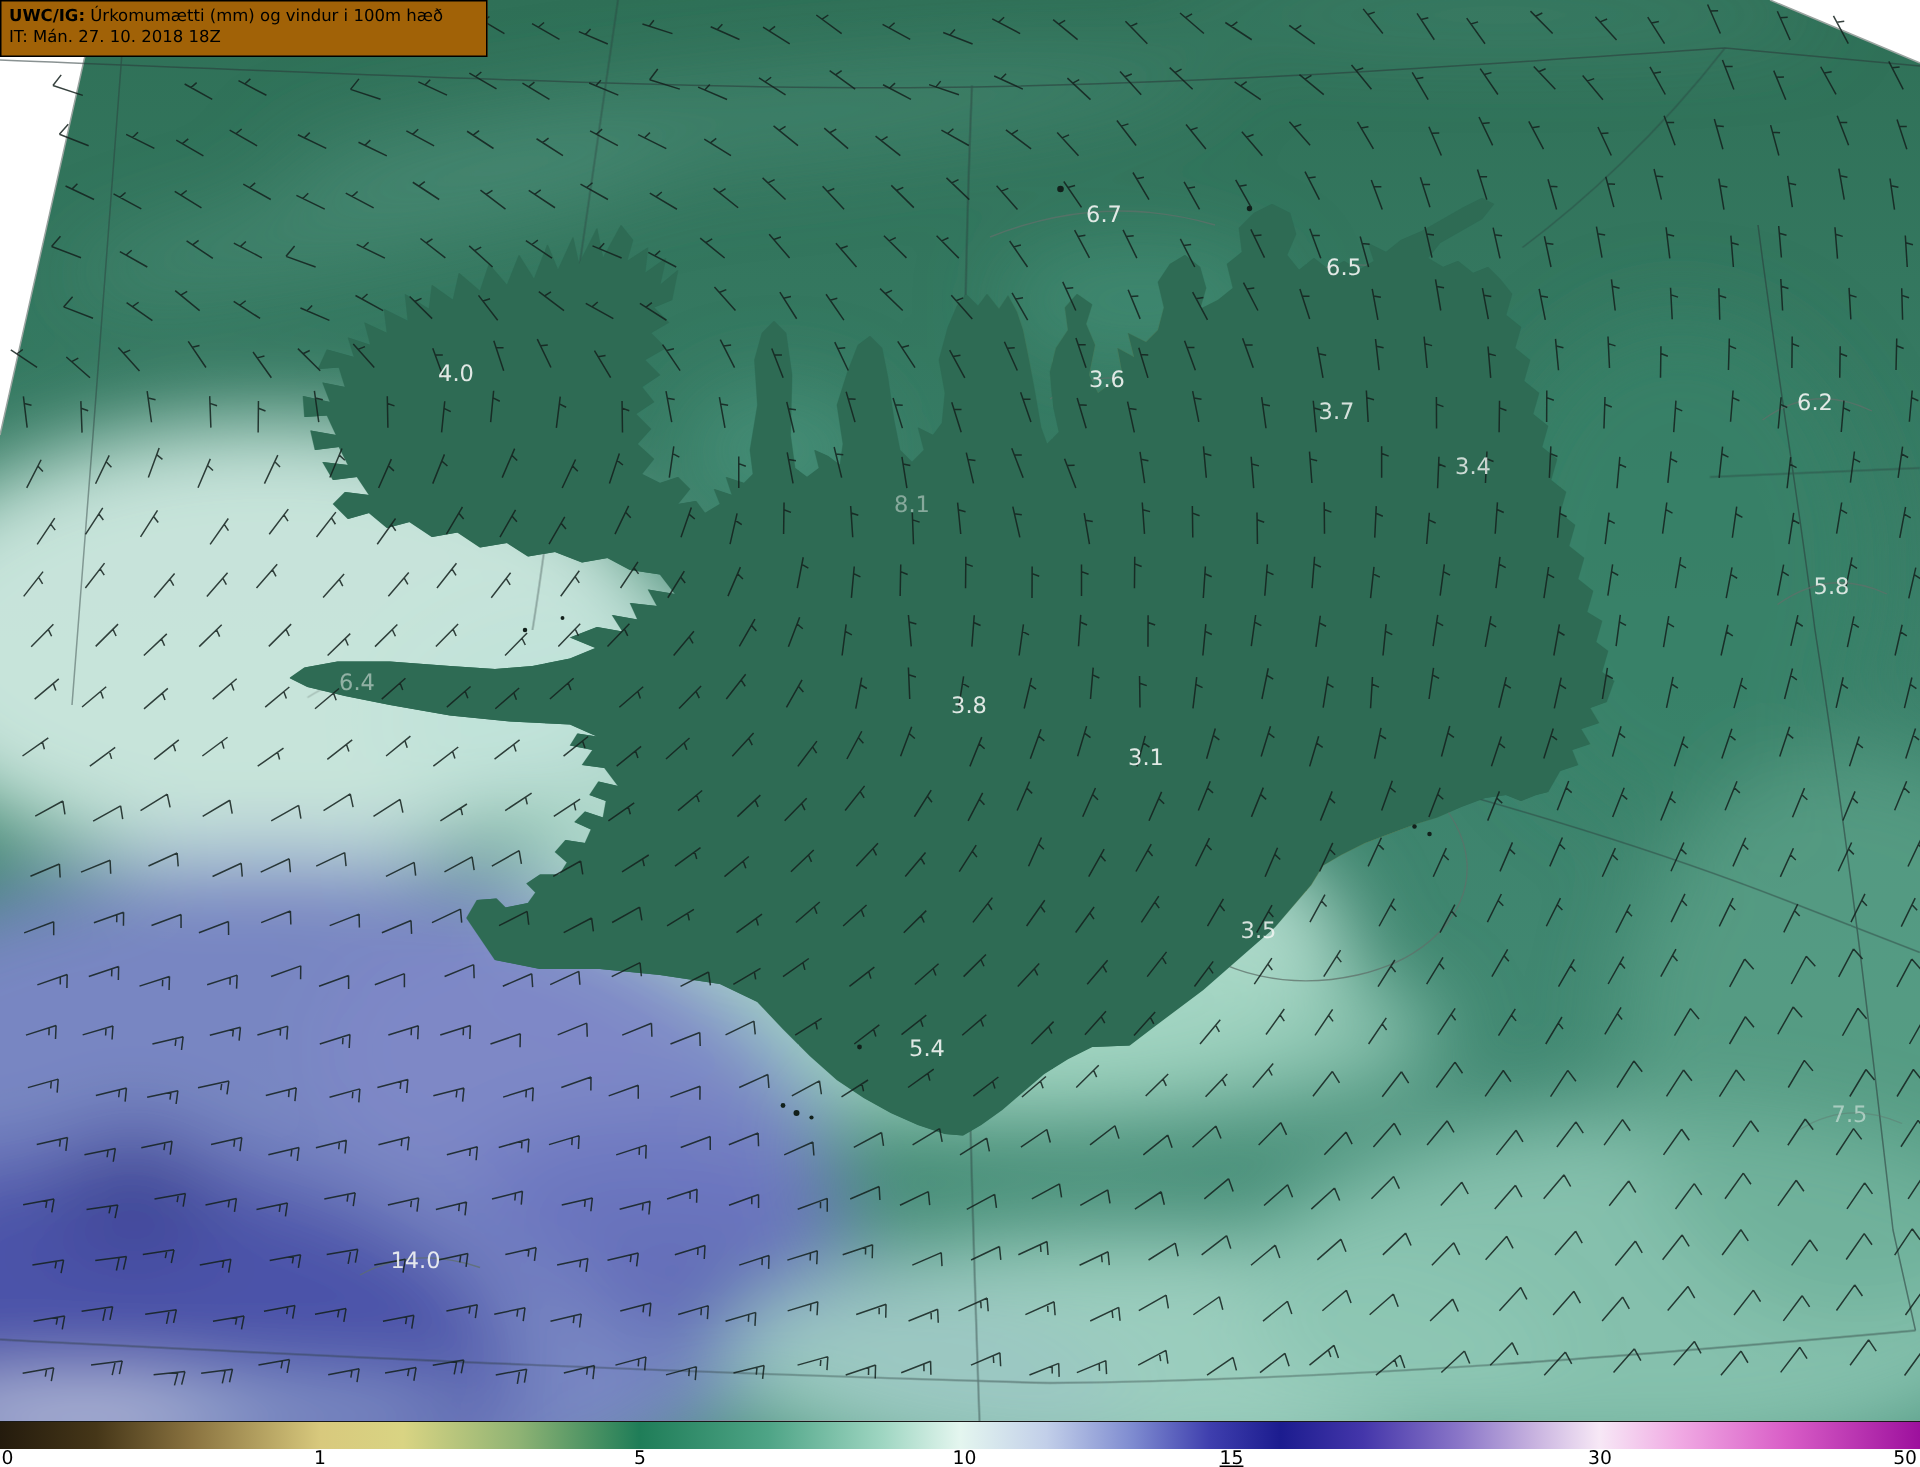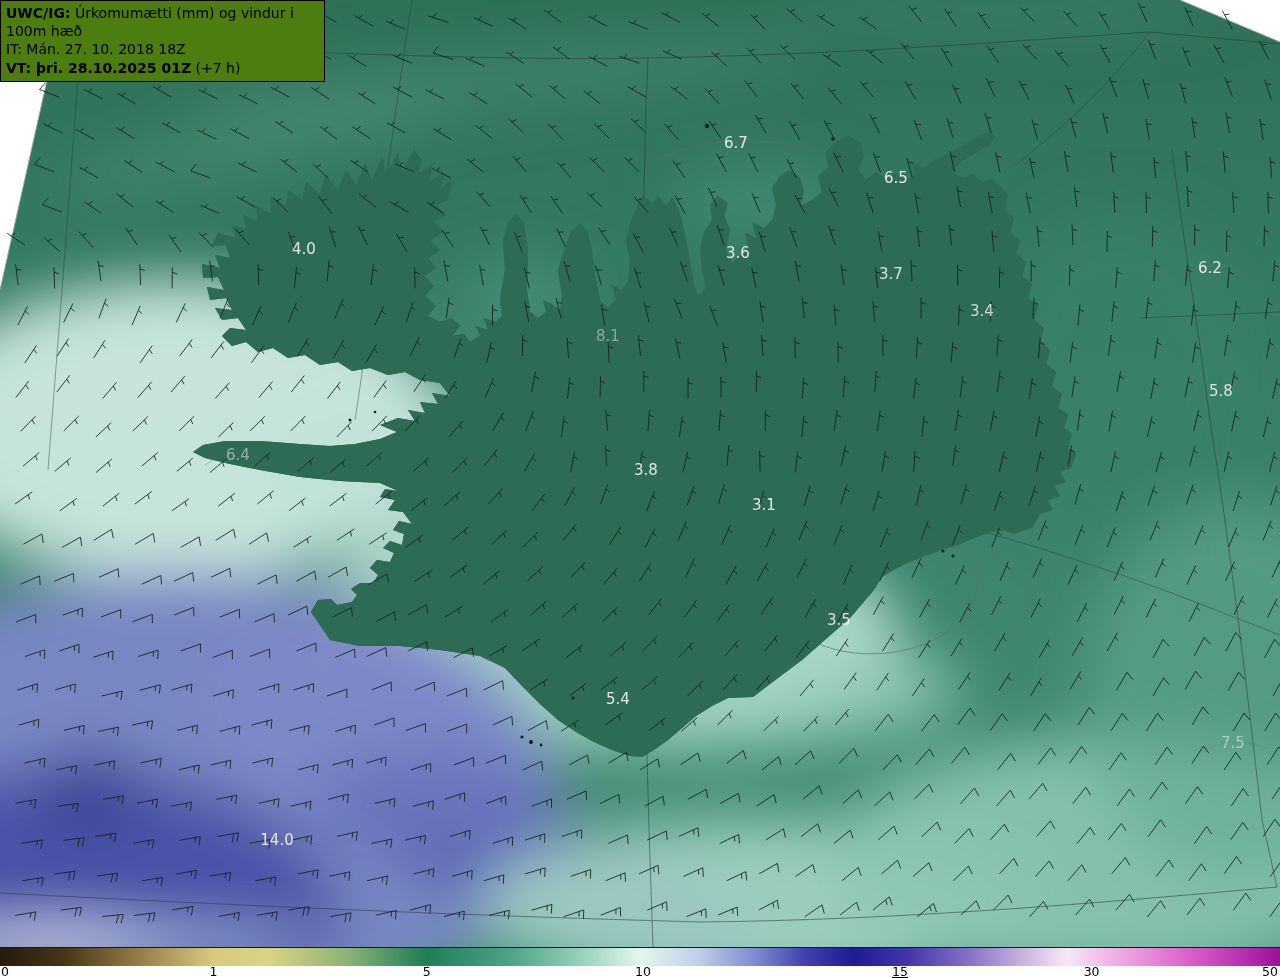--- a/index.html
+++ b/index.html
@@ -1,22 +1,22 @@
 <!DOCTYPE html>
 <html><head>
 <meta charset="utf-8">
 <style>
   html,body{margin:0;padding:0;background:#ffffff;}
   #frame{position:relative;width:1280px;height:978px;overflow:hidden;background:#fff;
          font-family:"DejaVu Sans","Liberation Sans",sans-serif;}
   #map-svg{position:absolute;left:0;top:0;}
   
-  #title-box{position:absolute;left:0;top:0;width:312px;background:#4d7c0f;
+  #title-box{position:absolute;left:0;top:0;width:312px;background:#a16207;
              border:1px solid #000;padding:3px 6px 4px 5px;z-index:30;
-             font-size:14px;line-height:1.3;color:#000;}
+             font-size:11px;line-height:1.3;color:#000;}
   #title-box .b{font-weight:bold;}
   
   #colorbar{position:absolute;left:0;top:947px;width:1280px;height:19px;
             border-top:1px solid #1a1a1a;z-index:20;}
   #cbar-labels{position:absolute;left:0;top:966px;width:1280px;height:12px;background:#ffffff;
                border-bottom:2px solid #000;z-index:20;}
   #cbar-labels span{position:absolute;top:-2px;font-size:12.5px;color:#000;}
 </style>
 </head>
 <body>
@@ -195,26 +195,25 @@
           <text x="618" y="704" opacity="0.9">5.4</text>
           <text x="1233" y="748" opacity="0.5">7.5</text>
           <text x="277" y="845" opacity="0.9">14.0</text>
         </g>
     </g>
   </svg>
 
   <div id="title-box">
     <div><span class="b">UWC/IG:</span><span> Úrkomumætti (mm) og vindur i 100m hæð</span></div>
     <div><span>IT: Mán. 27. 10. 2018 18Z</span></div>
-    <div><span class="b">VT: þri. 28.10.2025 01Z</span><span> (+7 h)</span></div>
   </div>
 
   <div id="colorbar" style="background: linear-gradient(to right, rgb(36, 27, 13) 0%, rgb(69, 54, 24) 5%, rgb(138, 115, 64) 10%, rgb(216, 201, 125) 16.7%, rgb(217, 212, 131) 21%, rgb(143, 179, 116) 27%, rgb(31, 125, 88) 33.3%, rgb(78, 164, 134) 40%, rgb(159, 214, 194) 46%, rgb(228, 246, 239) 50%, rgb(194, 207, 233) 54.5%, rgb(126, 139, 208) 59%, rgb(63, 63, 174) 63%, rgb(28, 28, 143) 66.7%, rgb(68, 54, 170) 71%, rgb(138, 118, 200) 76%, rgb(201, 180, 224) 80%, rgb(247, 232, 246) 83.3%, rgb(240, 169, 227) 87.5%, rgb(217, 94, 199) 93%, rgb(157, 16, 157) 100%);"></div>
   <div id="cbar-labels">
       <span style="left: 0px; transform: translateX(1px);">0</span>
       <span style="left: 213.376px; transform: translateX(-50%);">1</span>
       <span style="left: 426.624px; transform: translateX(-50%);">5</span>
       <span style="left: 643px; transform: translateX(-50%);">10</span>
-      <span style="left: 900px; transform: translateX(-50%); text-decoration: underline;">15</span>
-      <span style="left: 1066.62px; transform: translateX(-50%); margin-left: 25px;">30</span>
+      <span style="left: 821px; transform: translateX(-50%); text-decoration: underline;">15</span>
+      <span style="left: 1066.62px; transform: translateX(-50%);">30</span>
       <span style="left: 1280px; transform: translateX(calc(-100% - 2px));">50</span>
     </div>
 </div>
 
 </body></html>

